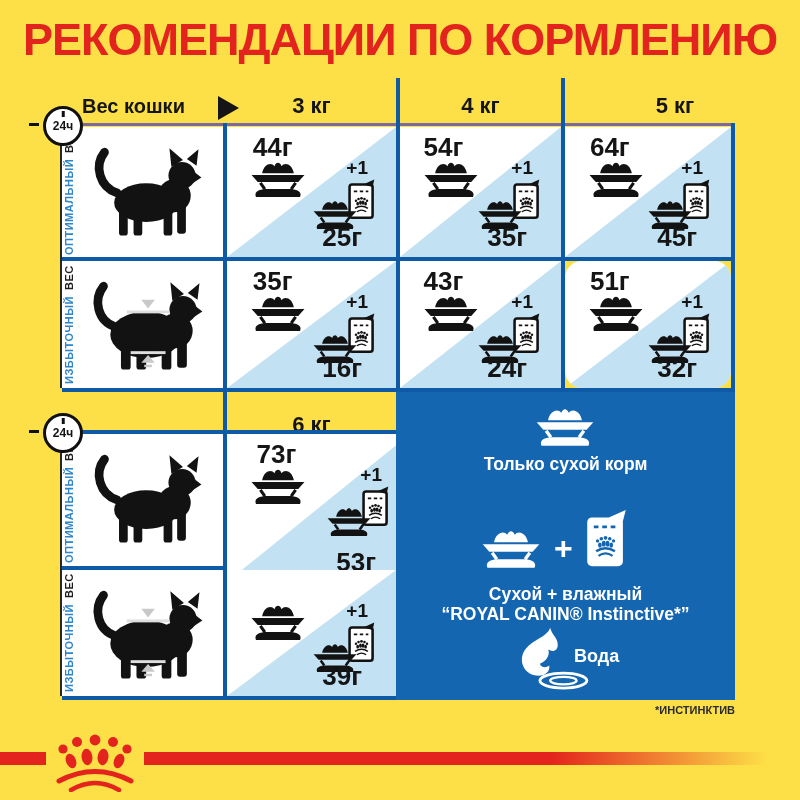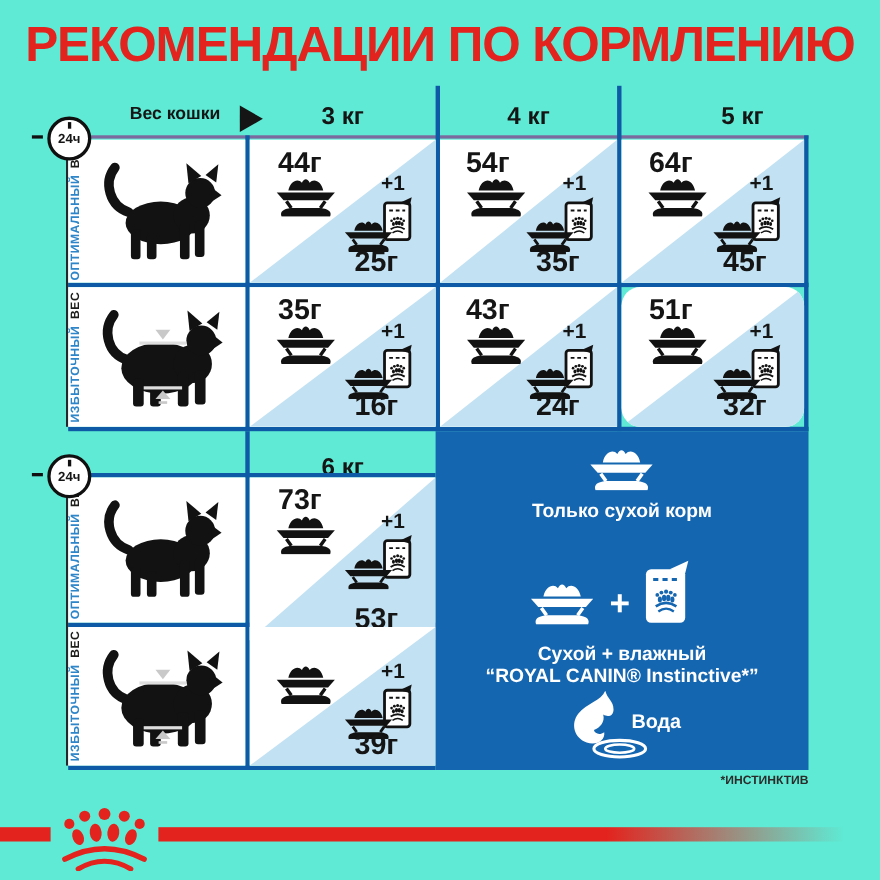--- a/index.html
+++ b/index.html
@@ -1,27 +1,27 @@
 <!DOCTYPE html>
 <html><head>
 <meta charset="utf-8">
 <style>
   html,body{margin:0;padding:0;background:#fff;}
   .page{position:relative;width:800px;height:800px;overflow:hidden;
-        font-family:"Liberation Sans",sans-serif;color:#151515;background:#5eead4;}
+        font-family:"Liberation Sans",sans-serif;color:#151515;background:#fde047;}
   .abs{position:absolute;}
   
   .title{left:0;top:14px;width:100%;text-align:center;font-size:45px;font-weight:bold;
          letter-spacing:-1px;color:#e3231d;white-space:nowrap;}
   
   .vline,.hline{background:#0e5aa6;}
   .purple{background:#7b6a9e;}
   .darkline{background:#24282c;}
   
-  .wk-label{font-size:16px;font-weight:bold;margin-left:36px;}
+  .wk-label{font-size:20px;font-weight:bold;}
   .col-head{font-size:22px;font-weight:bold;text-align:center;}
   .pointer{width:0;height:0;border-left:21px solid #151515;border-top:12px solid transparent;border-bottom:12px solid transparent;}
   
   .timer{width:34px;height:34px;border:3px solid #101010;border-radius:50%;background:#fff;
          display:flex;align-items:center;justify-content:center;font-size:12px;font-weight:bold;z-index:6;}
   .timer::before{content:"";position:absolute;top:2px;left:50%;transform:translateX(-50%);
                  width:2.5px;height:6px;background:#101010;}
   .tdash{width:10px;height:3px;background:#101010;z-index:6;}
   
   .cat-cell{background:#fff;overflow:hidden;}
@@ -286,21 +286,21 @@
     <div class="plus1">+1</div>
     <svg class="pouch">
         <use href="#ic-pouch"></use>
       </svg>
     <svg class="smallbowl">
         <use href="#ic-bowl"></use>
       </svg>
     <div class="wet">32г</div>
   </div>
 
-  <div class="abs cell" style="left:227px;top:434px;width:169px;height:148px;">
+  <div class="abs cell" style="left:227px;top:434px;width:169px;height:148px;padding-left:14px;">
     <div class="tri"></div>
     <div class="dry">73г</div>
     <svg class="bigbowl">
         <use href="#ic-bowl"></use>
       </svg>
     <div class="plus1">+1</div>
     <svg class="pouch">
         <use href="#ic-pouch"></use>
       </svg>
     <svg class="smallbowl">

